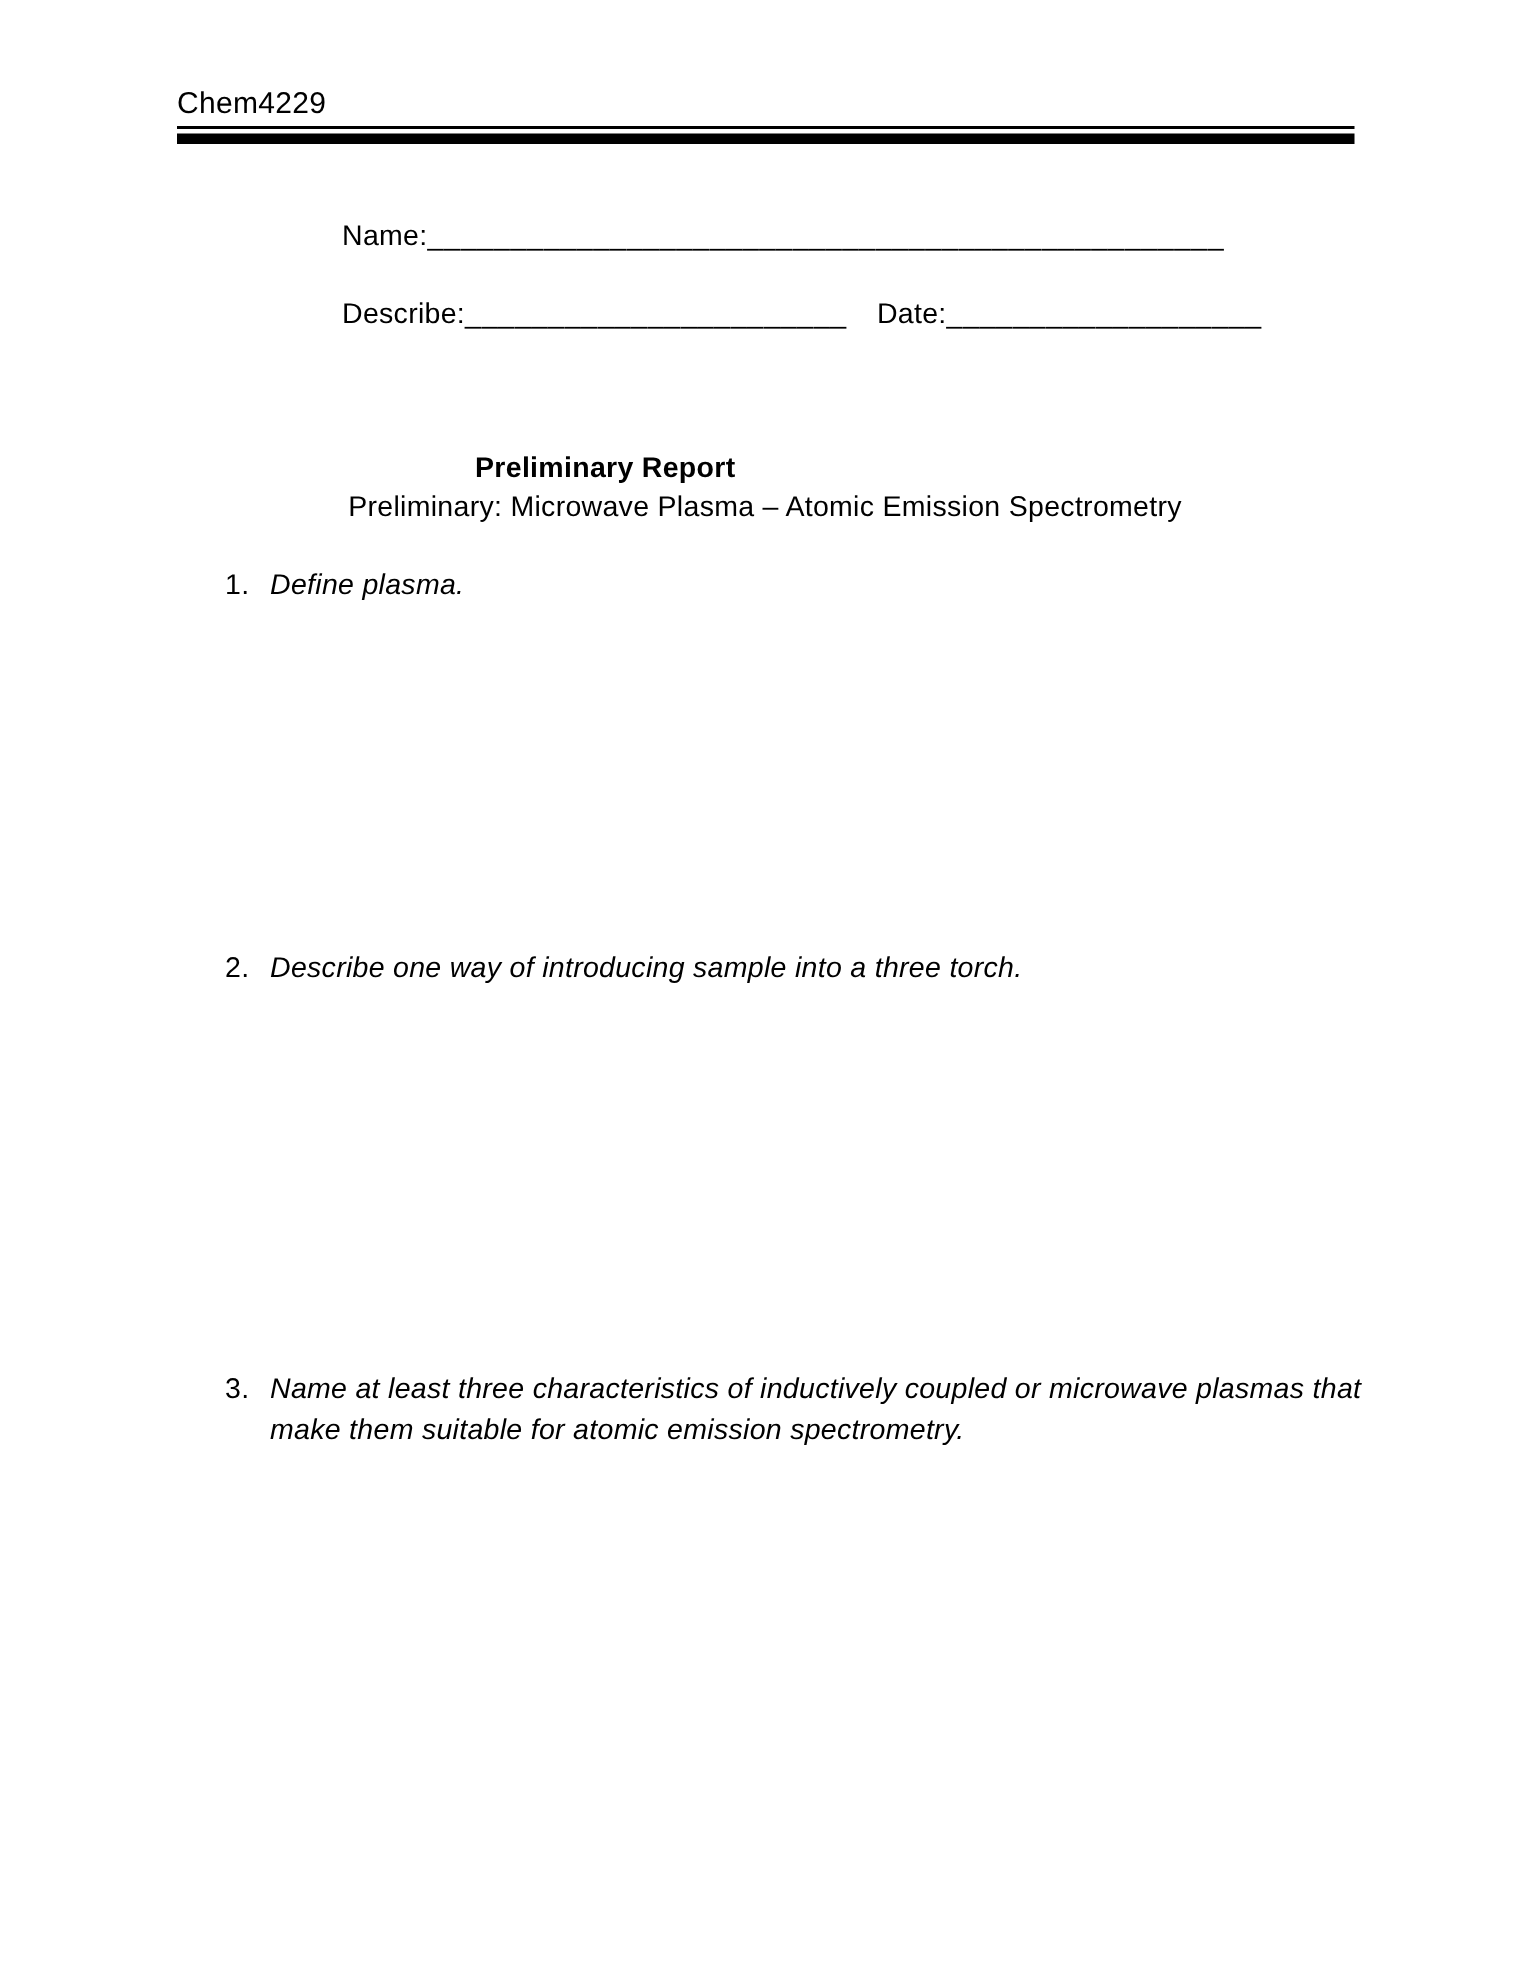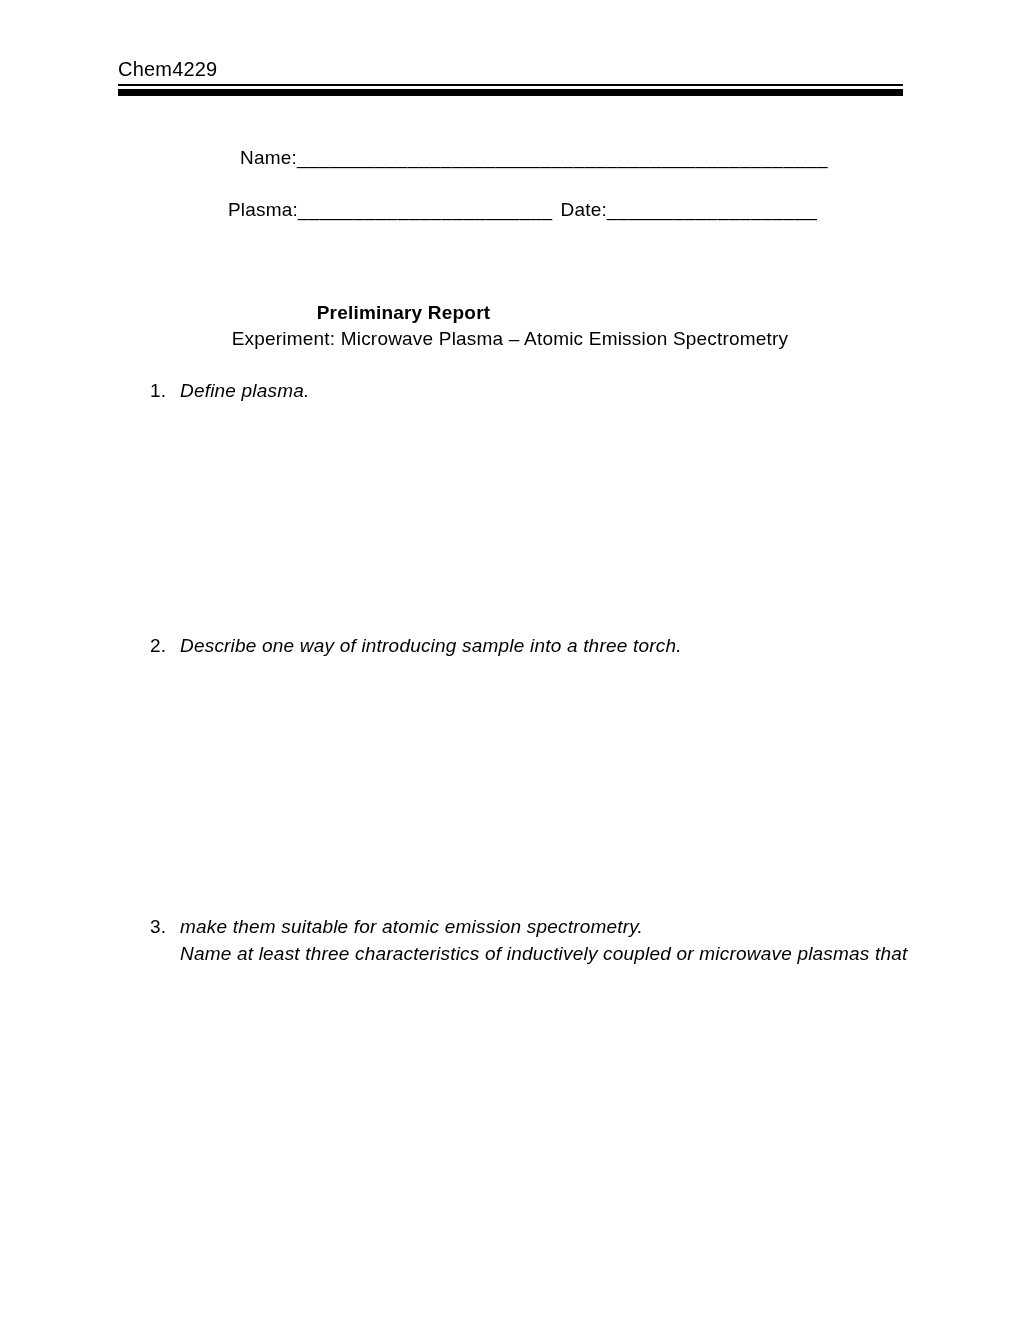--- a/index.html
+++ b/index.html
@@ -45,23 +45,23 @@
     height: 7px;
     background: #000000;
   }
   .field-row {
     position: absolute;
     left: 228px;
     font-size: 19px;
     white-space: nowrap;
     letter-spacing: 0.2px;
   }
-  .field-row.name-row    { top: 147px; margin-left: 12px; }
+  .field-row.name-row    { top: 147px; }
   .field-row.section-row { top: 199px; }
-  .date-label { margin-left: 8px; }
+  .date-label { margin-left: 20px; }
   .blank-line { letter-spacing: 0.5px; }
   .report-title {
     position: absolute;
     left: 0;
     top: 302px;
     width: 807px;
     text-align: center;
     font-size: 19px;
     font-weight: bold;
     letter-spacing: 0.2px;
@@ -101,41 +101,41 @@
     <span class="hdr-course">Chem4229</span>
   </div>
   <div class="rule-thin"></div>
   <div class="rule-thick"></div>
 
   <div class="field-row name-row">
     <span>Name:</span><span class="blank-line">________________________________________________</span>
   </div>
 
   <div class="field-row section-row">
-    <span>Plasma:</span><span class="blank-line">_______________________</span><span class="date-label">Date:</span><span class="blank-line">___________________</span>
+    <span>Describe:</span><span class="blank-line">_______________________</span><span class="date-label">Date:</span><span class="blank-line">___________________</span>
   </div>
 
   <div class="report-title">Preliminary Report</div>
-  <div class="report-subtitle">Experiment: Microwave Plasma – Atomic Emission Spectrometry</div>
+  <div class="report-subtitle">Preliminary: Microwave Plasma – Atomic Emission Spectrometry</div>
 
   <div class="question q1">
     <span class="q-num">1.</span>
     <span class="q-body">
       <span>Define plasma.</span>
     </span>
   </div>
 
   <div class="question q2">
     <span class="q-num">2.</span>
     <span class="q-body">
       <span>Describe one way of introducing sample into a three torch.</span>
     </span>
   </div>
 
   <div class="question q3">
     <span class="q-num">3.</span>
     <span class="q-body">
+      <div>Name at least three characteristics of inductively coupled or microwave plasmas that</div>
       <div>make them suitable for atomic emission spectrometry.</div>
-      <div>Name at least three characteristics of inductively coupled or microwave plasmas that</div>
     </span>
   </div>
 
 </div>
 
 </body></html>

